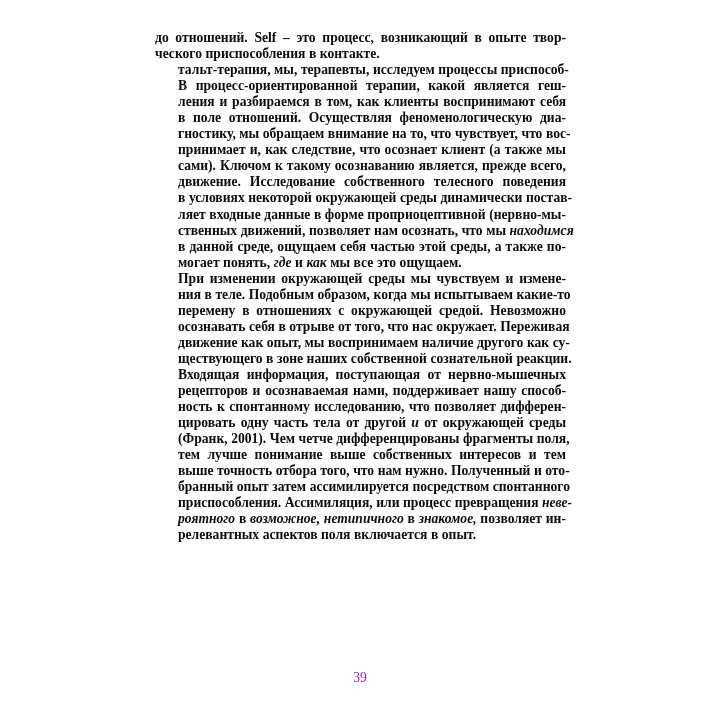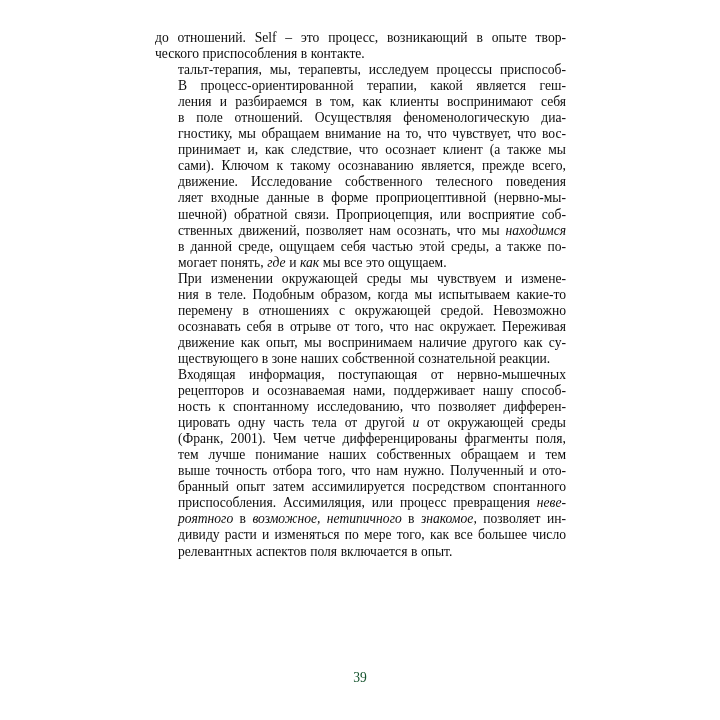--- a/index.html
+++ b/index.html
@@ -44,28 +44,29 @@
   }
   .folio {
     position: absolute;
     left: 0;
     top: 670px;
     width: 720px;
     text-align: center;
     font-size: 13.6px;
     line-height: 16px;
     font-family: "Liberation Serif", "DejaVu Serif", serif;
-    color: #14532d;
+    color: #a21caf;
   }
   
   .line {
     display: block;
     text-align: justify;
     text-align-last: justify;
     white-space: nowrap;
+    font-weight: bold;
   }
   .line.end {
     text-align-last: left;
     text-align: center;
   }
   .line.indent {
     text-indent: 23px;
   }
 </style>
 </head>
@@ -81,46 +82,45 @@
       </div>
     <div class="para">
         <span class="line">тальт-терапия, мы, терапевты, исследуем процессы приспособ-</span>
         <span class="line indent">В процесс-ориентированной терапии, какой является геш-</span>
         <span class="line">ления и разбираемся в том, как клиенты воспринимают себя</span>
         <span class="line">в поле отношений. Осуществляя феноменологическую диа-</span>
         <span class="line">гностику, мы обращаем внимание на то, что чувствует, что вос-</span>
         <span class="line">принимает и, как следствие, что осознает клиент (а также мы</span>
         <span class="line">сами). Ключом к такому осознаванию является, прежде всего,</span>
         <span class="line">движение. Исследование собственного телесного поведения</span>
+        <span class="line">в условиях некоторой окружающей среды динамически постав-</span>
         <span class="line">ляет входные данные в форме проприоцептивной (нервно-мы-</span>
-        <span class="line">шечной) обратной связи. Проприоцепция, или восприятие соб-</span>
         <span class="line">ственных движений, позволяет нам осознать, что мы <i>находимся</i></span>
         <span class="line">в данной среде, ощущаем себя частью этой среды, а также по-</span>
         <span class="line end">могает понять, <i>где</i> и <i>как</i> мы все это ощущаем.</span>
       </div>
     <div class="para">
         <span class="line indent">При изменении окружающей среды мы чувствуем и измене-</span>
         <span class="line">ния в теле. Подобным образом, когда мы испытываем какие-то</span>
         <span class="line">перемену в отношениях с окружающей средой. Невозможно</span>
         <span class="line">осознавать себя в отрыве от того, что нас окружает. Переживая</span>
         <span class="line">движение как опыт, мы воспринимаем наличие другого как су-</span>
         <span class="line end">ществующего в зоне наших собственной сознательной реакции.</span>
       </div>
     <div class="para">
         <span class="line indent">Входящая информация, поступающая от нервно-мышечных</span>
         <span class="line">рецепторов и осознаваемая нами, поддерживает нашу способ-</span>
         <span class="line">ность к спонтанному исследованию, что позволяет дифферен-</span>
         <span class="line">цировать одну часть тела от другой <i>и</i> от окружающей среды</span>
         <span class="line">(Франк, 2001). Чем четче дифференцированы фрагменты поля,</span>
-        <span class="line">тем лучше понимание наших собственных обращаем и тем</span>
+        <span class="line">тем лучше понимание выше собственных интересов и тем</span>
         <span class="line">выше точность отбора того, что нам нужно. Полученный и ото-</span>
         <span class="line">бранный опыт затем ассимилируется посредством спонтанного</span>
         <span class="line">приспособления. Ассимиляция, или процесс превращения <i>неве-</i></span>
         <span class="line"><i>роятного</i> в <i>возможное, нетипичного</i> в <i>знакомое,</i> позволяет ин-</span>
-        <span class="line">дивиду расти и изменяться по мере того, как все большее число</span>
         <span class="line end">релевантных аспектов поля включается в опыт.</span>
       </div>
 
   </div>
 
   <div class="folio">39</div>
 
 </div>
 
 </body></html>

